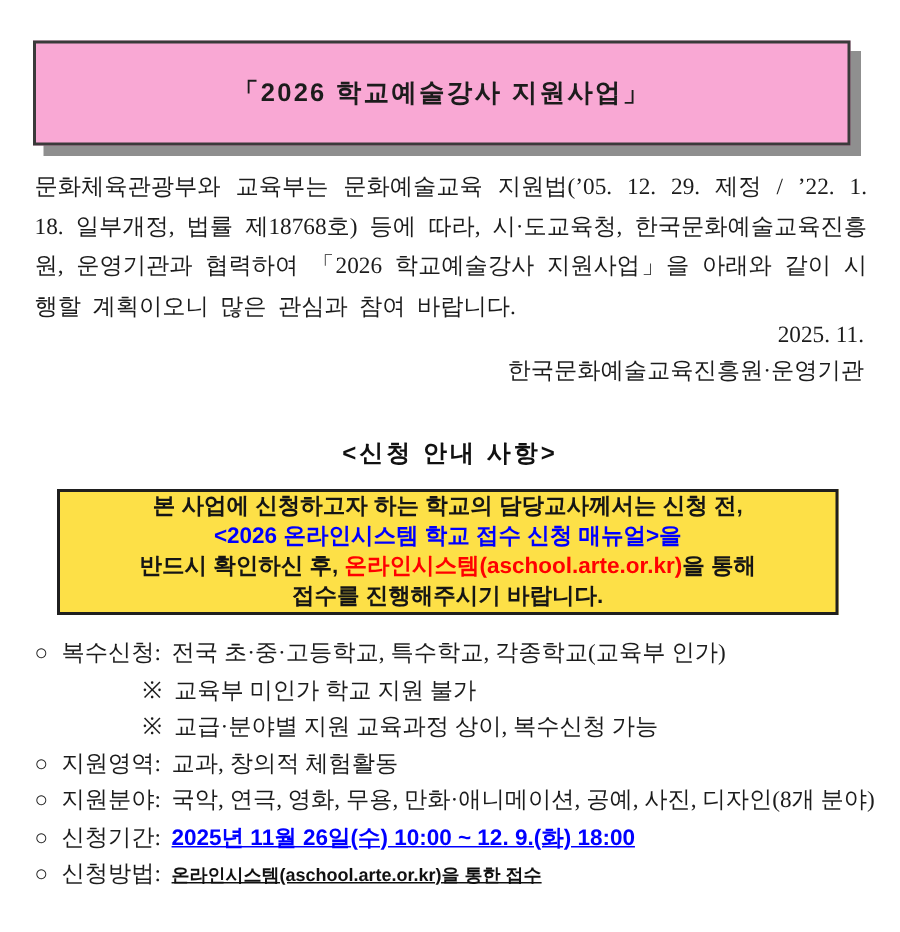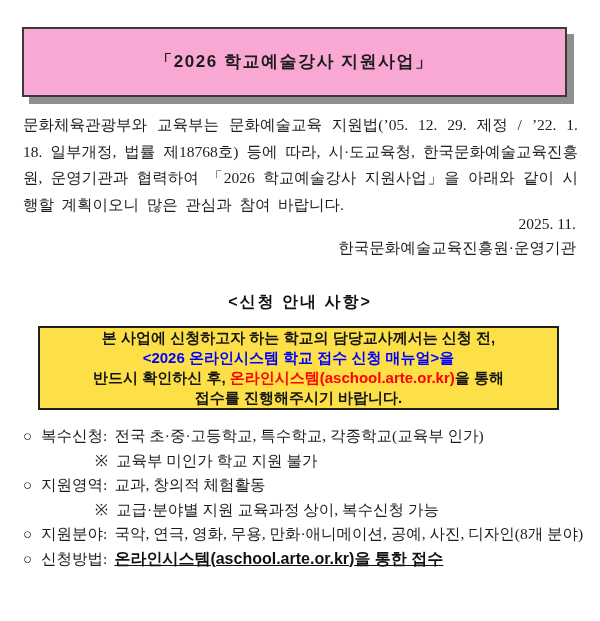--- a/index.html
+++ b/index.html
@@ -40,21 +40,21 @@
   
   .details{position:absolute;left:23px;right:18px;top:424px;font-size:15.5px;}
   .b-line{height:24.5px;line-height:24.5px;white-space:nowrap;}
   .bullet{display:inline-block;margin-right:9px;font-size:15px;}
   .b-label{margin-right:7px;}
   .note-line{padding-left:72px;}
   .note-glyph{margin-right:8px;}
   .u-blue{color:#0000ff;font-weight:bold;text-decoration:underline;
           font-family:"Liberation Sans","DejaVu Sans",sans-serif;font-size:15px;}
   .u-black{color:#111;font-weight:bold;text-decoration:underline;
-           font-family:"Liberation Sans","DejaVu Sans",sans-serif;font-size:16px;}
+           font-family:"Liberation Sans","DejaVu Sans",sans-serif;font-size:12px;}
 </style>
 </head>
 <body>
 
 <div id="page">
 
   <div class="title-box">
     <div class="title-line1">「2026 학교예술강사 지원사업」</div>
   </div>
 
@@ -80,31 +80,34 @@
 
     <div class="b-line">
       <span class="bullet">○</span><span class="b-label">복수신청:</span><span>전국 초·중·고등학교, 특수학교, 각종학교(교육부 인가)</span>
     </div>
 
 
     <div class="b-line note-line">
       <span class="note-glyph">※</span><span>교육부 미인가 학교 지원 불가</span>
     </div>
 
+    <div class="b-line note-line">
+      <span class="note-glyph">※</span><span>교급·분야별 지원 교육과정 상이, 복수신청 가능</span>
+    </div>
+
     <div class="b-line">
       <span class="bullet">○</span><span class="b-label">지원영역:</span><span>교과, 창의적 체험활동</span>
-    </div>
-
-    <div class="b-line note-line">
-      <span class="note-glyph">※</span><span>교급·분야별 지원 교육과정 상이, 복수신청 가능</span>
     </div>
 
     <div class="b-line">
       <span class="bullet">○</span><span class="b-label">지원분야:</span><span>국악, 연극, 영화, 무용, 만화·애니메이션, 공예, 사진, 디자인(8개 분야)</span>
     </div>
 
+    <div class="b-line">
+      <span class="bullet">○</span><span class="b-label">신청기간:</span><span class="u-blue">2025년 11월 26일(수) 10:00 ~ 12. 9.(화) 18:00</span>
+    </div>
 
     <div class="b-line">
       <span class="bullet">○</span><span class="b-label">신청방법:</span><span class="u-black">온라인시스템(aschool.arte.or.kr)을 통한 접수</span>
     </div>
 
   </div>
 </div>
 
 </body></html>

